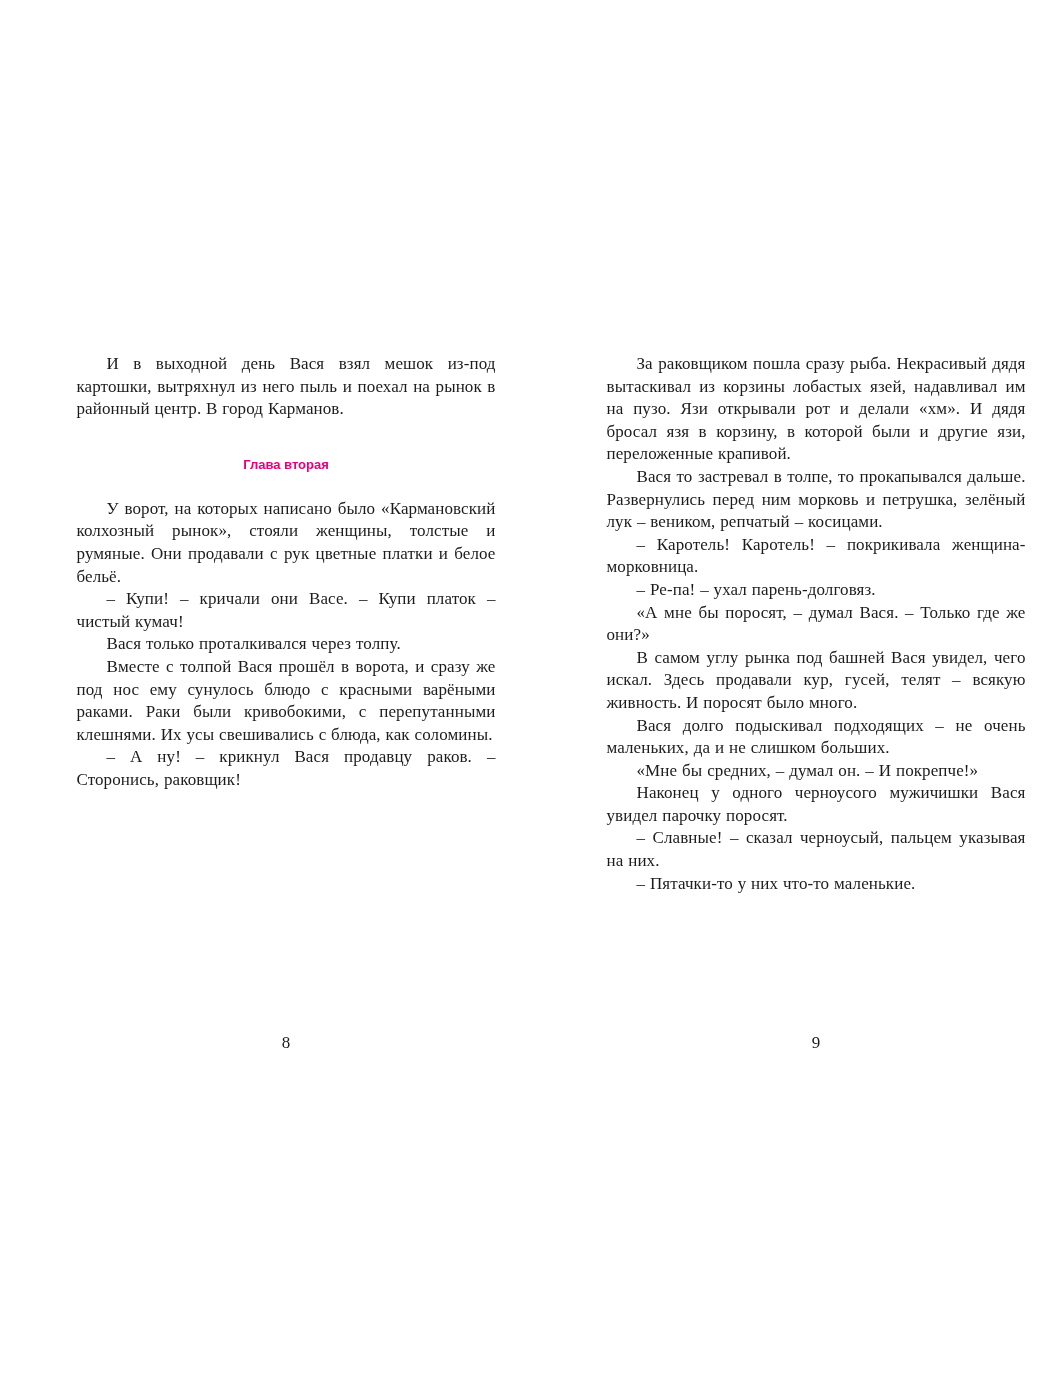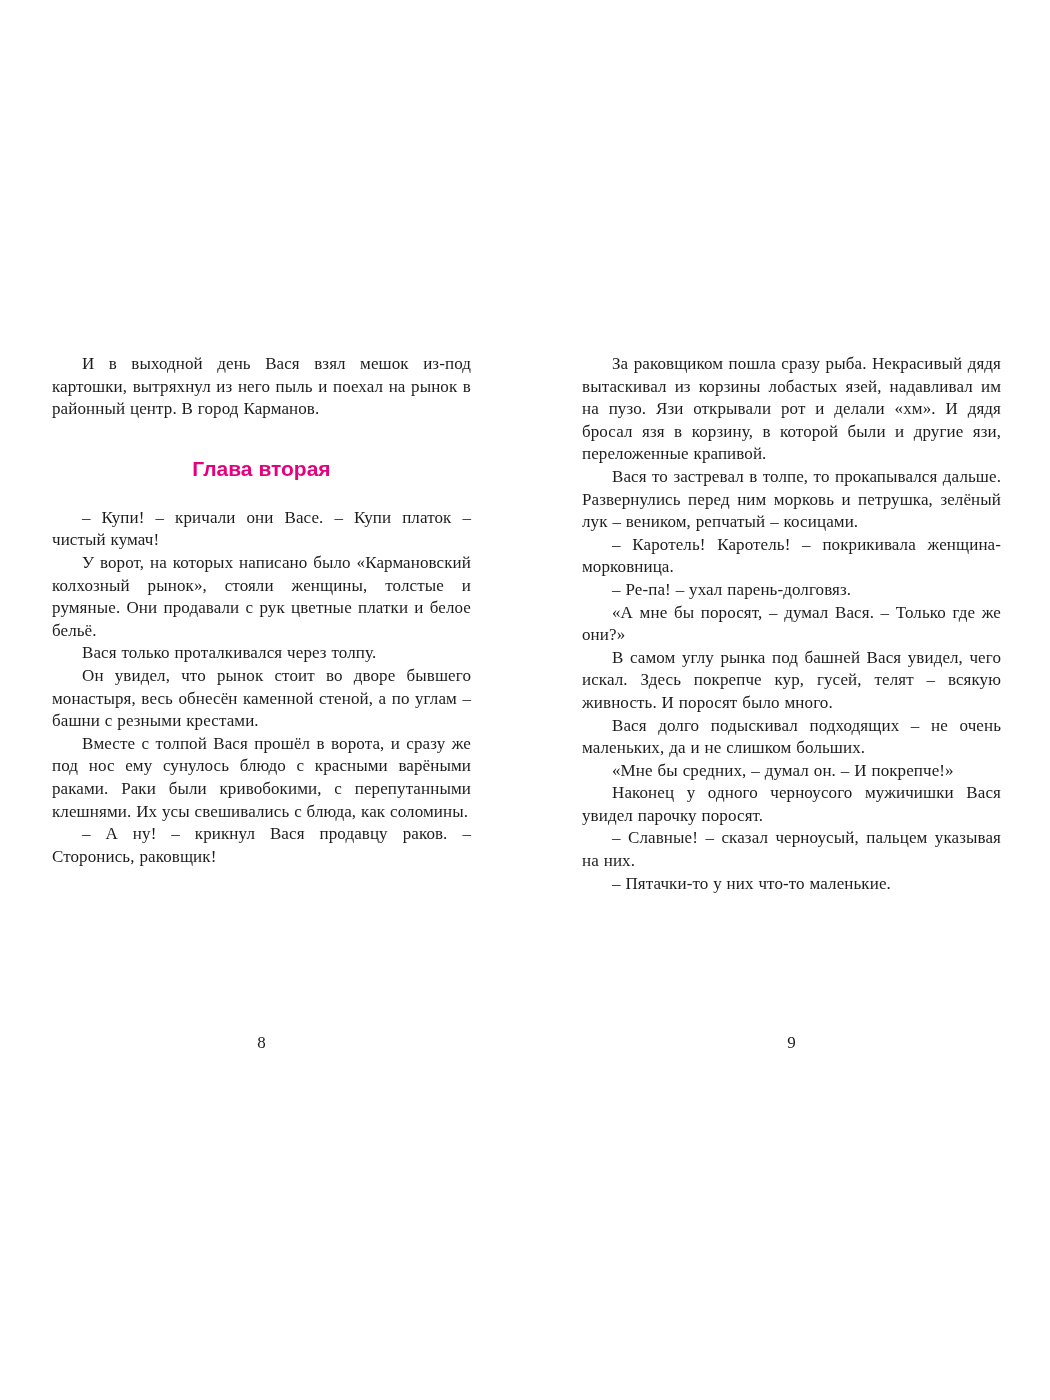--- a/index.html
+++ b/index.html
@@ -11,20 +11,21 @@
   }
   body {
     font-family: "Liberation Serif", "DejaVu Serif", serif;
     color: #1c1c1c;
     position: relative;
   }
   .spread {
     display: flex;
     padding-top: 353px;
     padding-left: 52px;
+    justify-content: center;
   }
   .page {
     width: 419px;
     position: relative;
     height: 700px;
   }
   .page + .page {
     margin-left: 111px;
   }
   .para {
@@ -35,21 +36,21 @@
     letter-spacing: 0.1px;
     word-spacing: 0.5px;
   }
   .chapter {
     text-align: center;
     margin: 36px 0 26px;
     font-family: "Liberation Sans", "DejaVu Sans", sans-serif;
     font-weight: bold;
   }
   .chapter-label {
-    font-size: 21px;
+    font-size: 13px;
     margin-bottom: 6px;
   }
   .chapter-title {
     font-size: 18px;
     letter-spacing: 0.6px;
   }
   .page-number {
     position: absolute;
     bottom: 0;
     left: 0;
@@ -67,40 +68,39 @@
     <div class="text-block">
       <div>
           <p class="para">И в выходной день Вася взял мешок из-под картошки, вытряхнул из него пыль и поехал на рынок в районный центр. В город Карманов.</p>
         </div>
 
       <div class="chapter" style="color: rgb(229, 0, 125);">
         <div class="chapter-label">Глава вторая</div>
       </div>
 
       <div>
+          <p class="para">У ворот, на которых написано было «Кармановский колхозный рынок», стояли женщины, толстые и румяные. Они продавали с рук цветные платки и белое бельё.</p>
           <p class="para">– Купи! – кричали они Васе. – Купи платок – чистый кумач!</p>
-          <p class="para">У ворот, на которых написано было «Кармановский колхозный рынок», стояли женщины, толстые и румяные. Они продавали с рук цветные платки и белое бельё.</p>
           <p class="para">Вася только проталкивался через толпу.</p>
-          <p class="para">Он увидел, что рынок стоит во дворе бывшего монастыря, весь обнесён каменной стеной, а по углам – башни с резными крестами.</p>
           <p class="para">Вместе с толпой Вася прошёл в ворота, и сразу же под нос ему сунулось блюдо с красными варёными раками. Раки были кривобокими, с перепутанными клешнями. Их усы свешивались с блюда, как соломины.</p>
           <p class="para">– А ну! – крикнул Вася продавцу раков. – Сторонись, раковщик!</p>
         </div>
     </div>
     <div class="page-number">8</div>
   </div>
 
   <div class="page">
     <div class="text-block">
       <div>
           <p class="para">За раковщиком пошла сразу рыба. Некрасивый дядя вытаскивал из корзины лобастых язей, надавливал им на пузо. Язи открывали рот и делали «хм». И дядя бросал язя в корзину, в которой были и другие язи, переложенные крапивой.</p>
           <p class="para">Вася то застревал в толпе, то прокапывался дальше. Развернулись перед ним морковь и петрушка, зелёный лук – веником, репчатый – косицами.</p>
           <p class="para">– Каротель! Каротель! – покрикивала женщина-морковница.</p>
           <p class="para">– Ре-па! – ухал парень-долговяз.</p>
           <p class="para">«А мне бы поросят, – думал Вася. – Только где же они?»</p>
-          <p class="para">В самом углу рынка под башней Вася увидел, чего искал. Здесь покрепче кур, гусей, телят – всякую живность. И поросят было много.</p>
+          <p class="para">В самом углу рынка под башней Вася увидел, чего искал. Здесь продавали кур, гусей, телят – всякую живность. И поросят было много.</p>
           <p class="para">Вася долго подыскивал подходящих – не очень маленьких, да и не слишком больших.</p>
           <p class="para">«Мне бы средних, – думал он. – И покрепче!»</p>
           <p class="para">Наконец у одного черноусого мужичишки Вася увидел парочку поросят.</p>
           <p class="para">– Славные! – сказал черноусый, пальцем указывая на них.</p>
           <p class="para">– Пятачки-то у них что-то маленькие.</p>
         </div>
     </div>
     <div class="page-number">9</div>
   </div>
 

